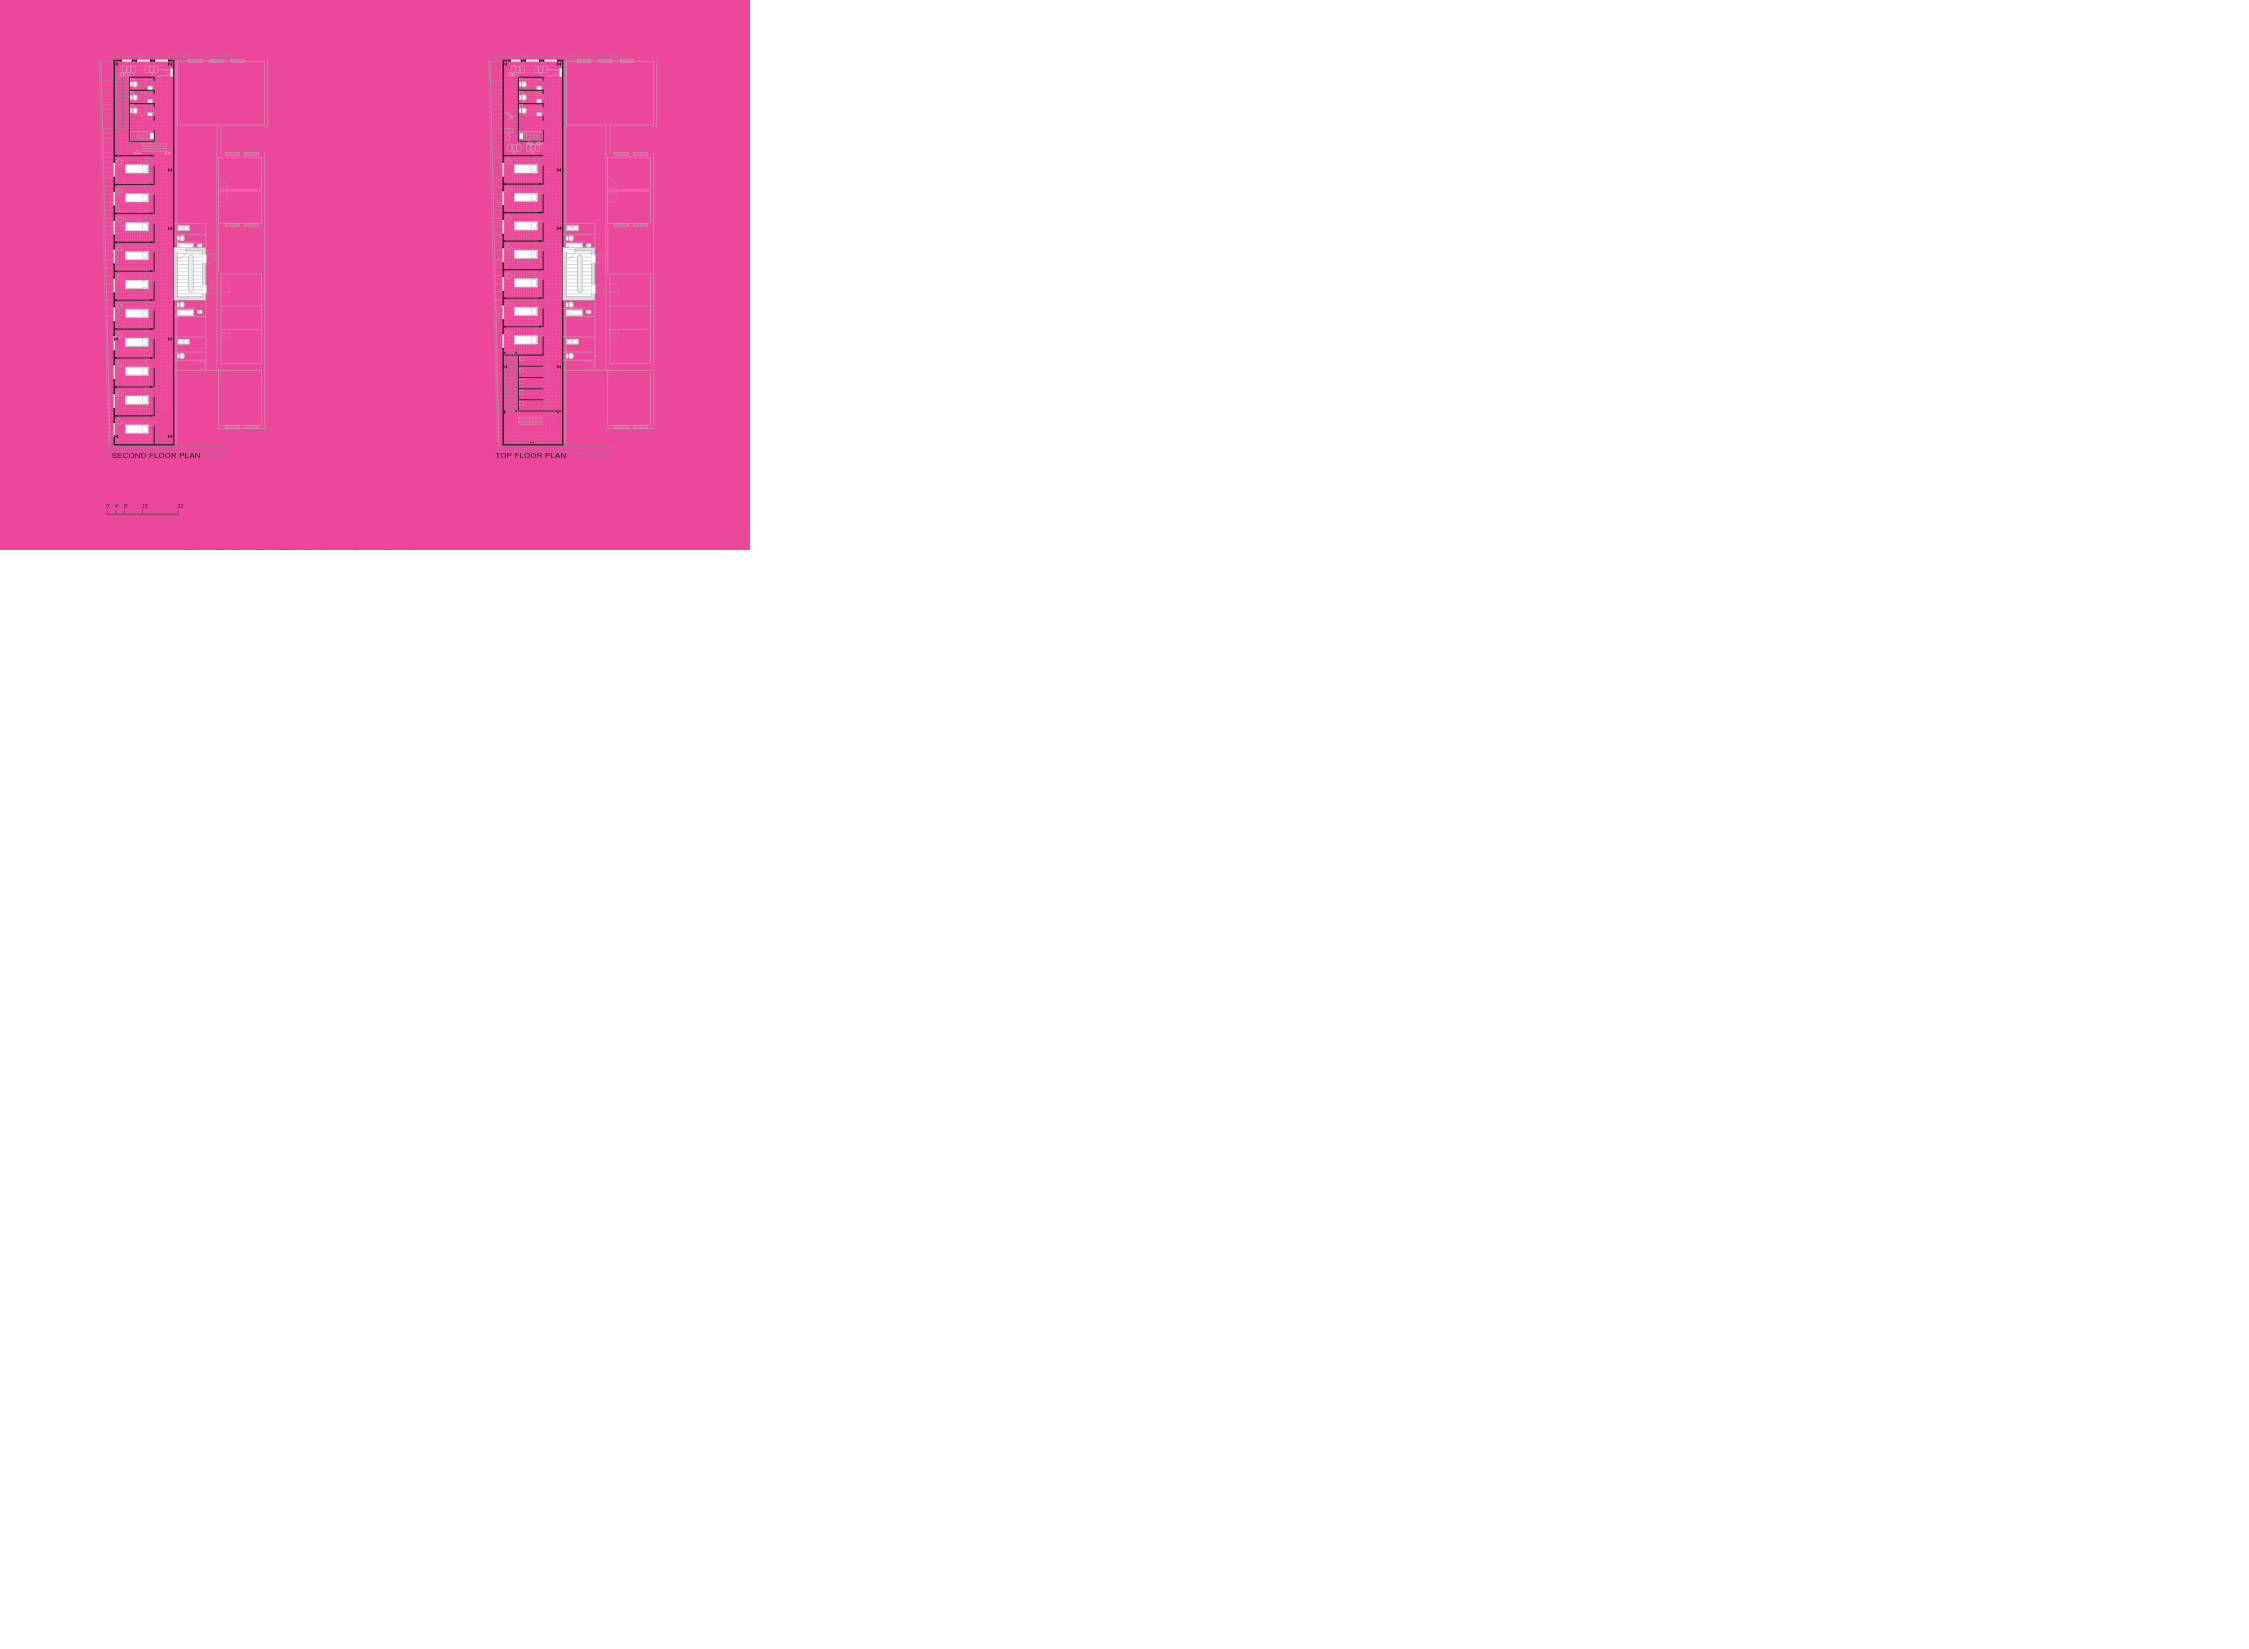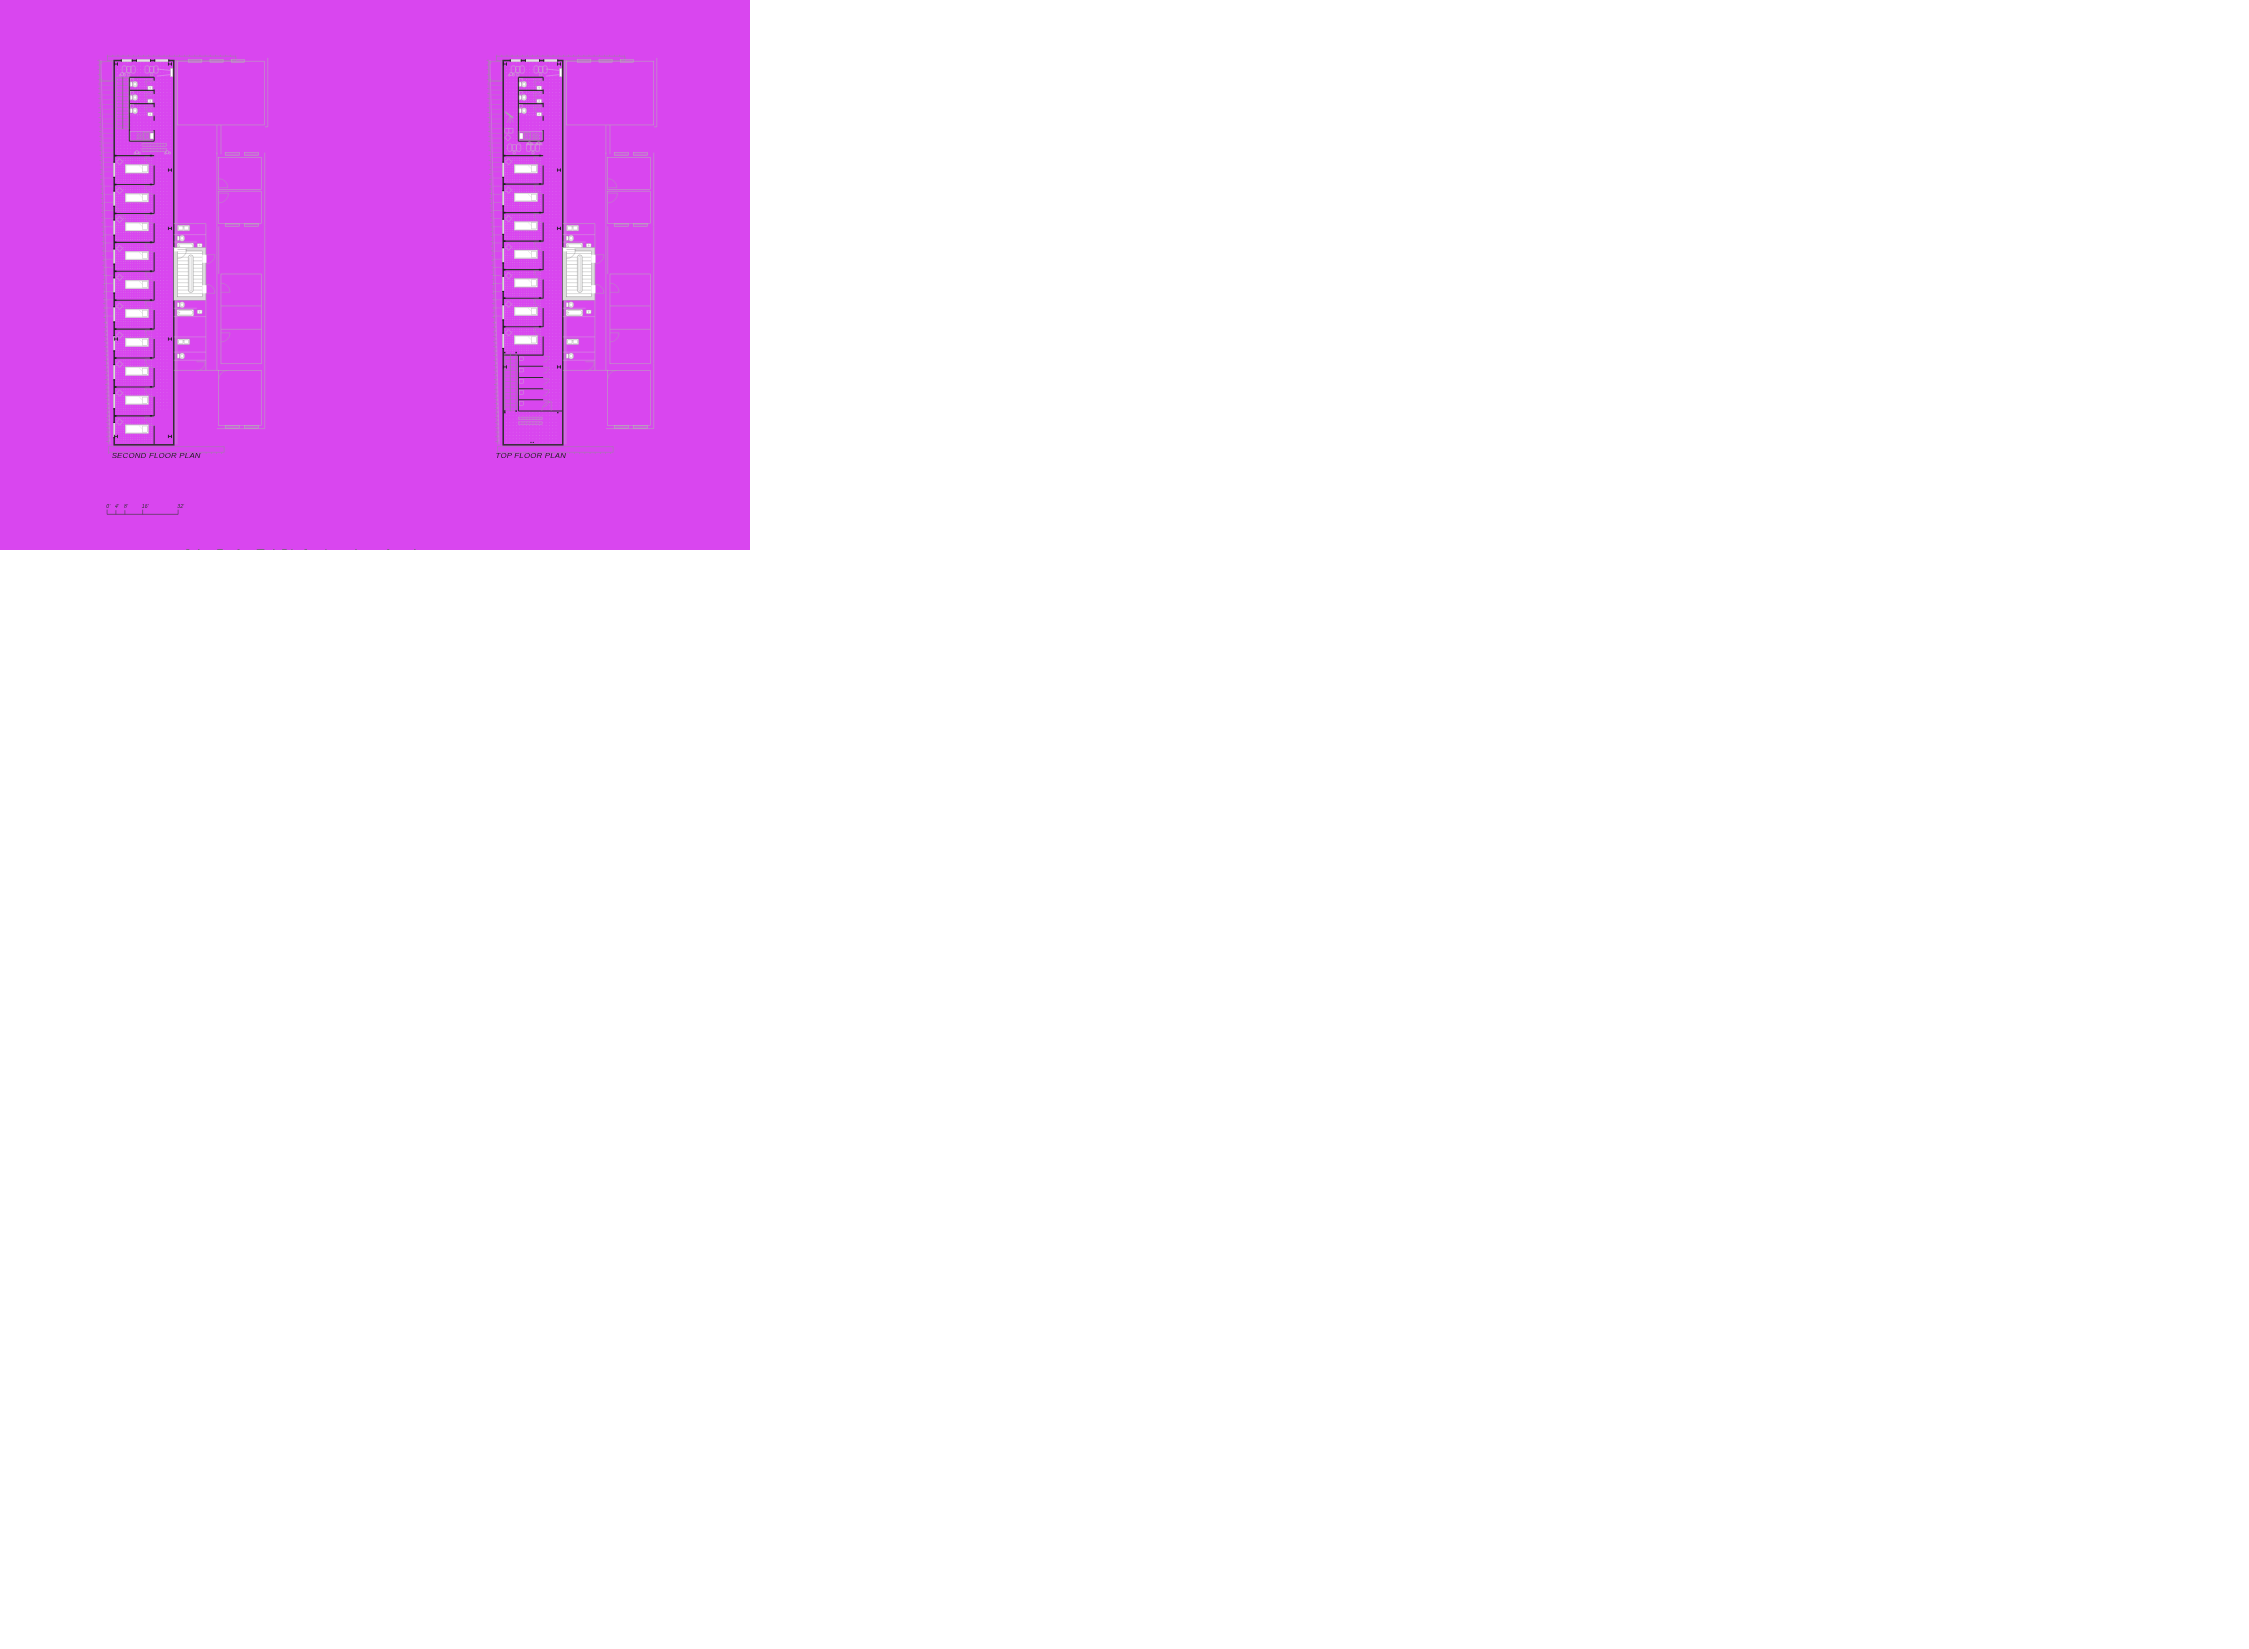--- a/index.html
+++ b/index.html
@@ -1,22 +1,21 @@
 <!DOCTYPE html>
 <html style="font-size:8px"><head>
 <meta charset="utf-8">
 <style>
   html,body{margin:0;padding:0;background:#ffffff;}
   .sheet{
     position:relative;
     width:750px;height:550px;
-    background:#d946ef;
+    background:#ec4899;
     font-family:"Liberation Sans", sans-serif;
     overflow:hidden;
-    font-style:italic;
   }
   svg{position:absolute;left:0;top:0;}
   text.plan-title{
     font-family:"Liberation Sans", sans-serif;
     font-size:15.5px;
     letter-spacing:0.4px;
     fill:#1d1d1d;
   }
   text.scale-num{
     font-family:"Liberation Sans", sans-serif;

